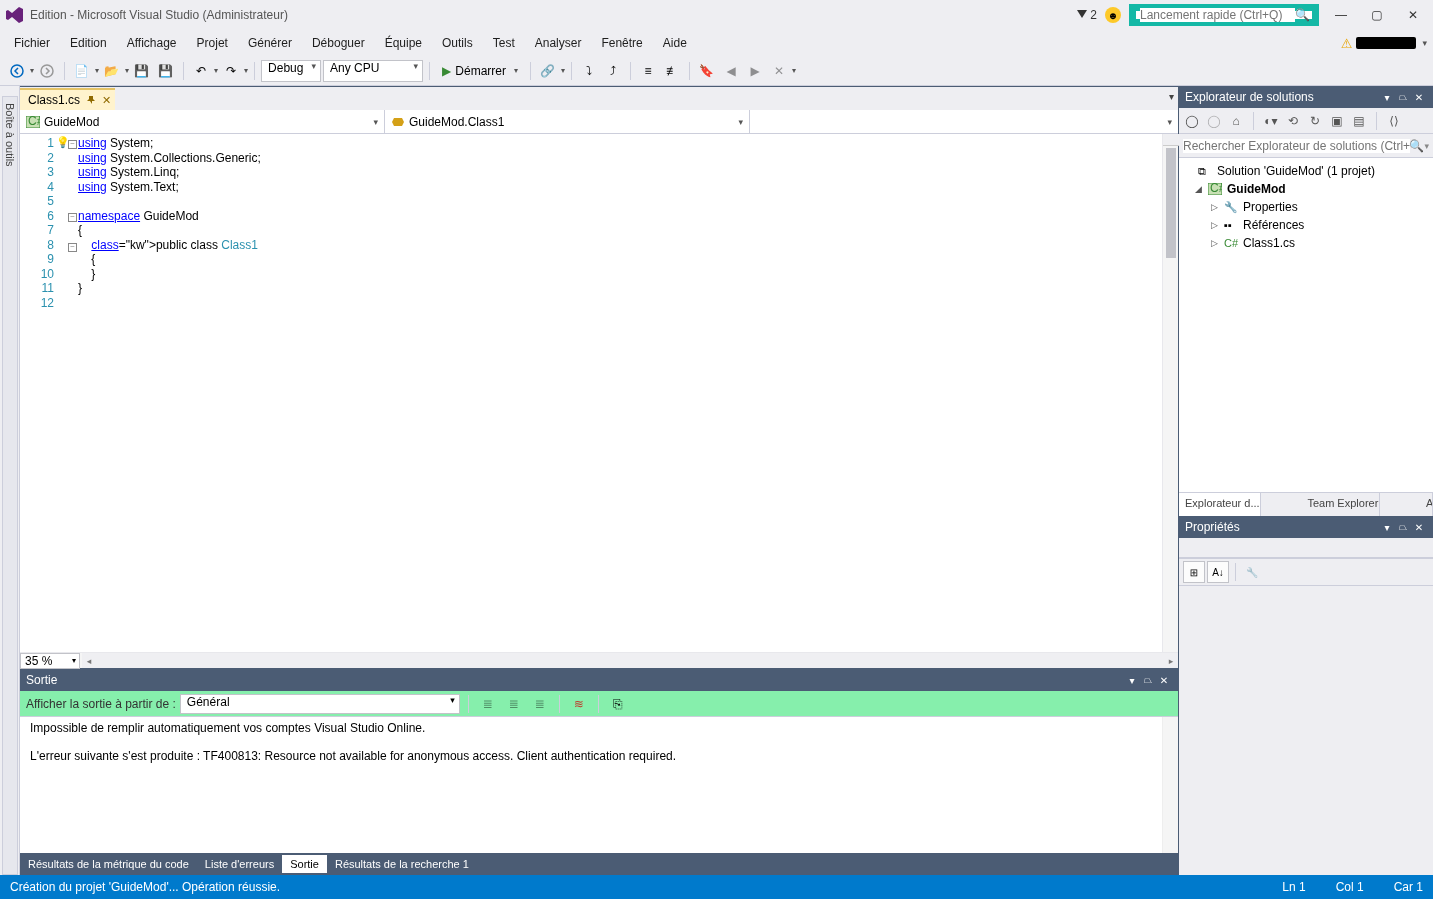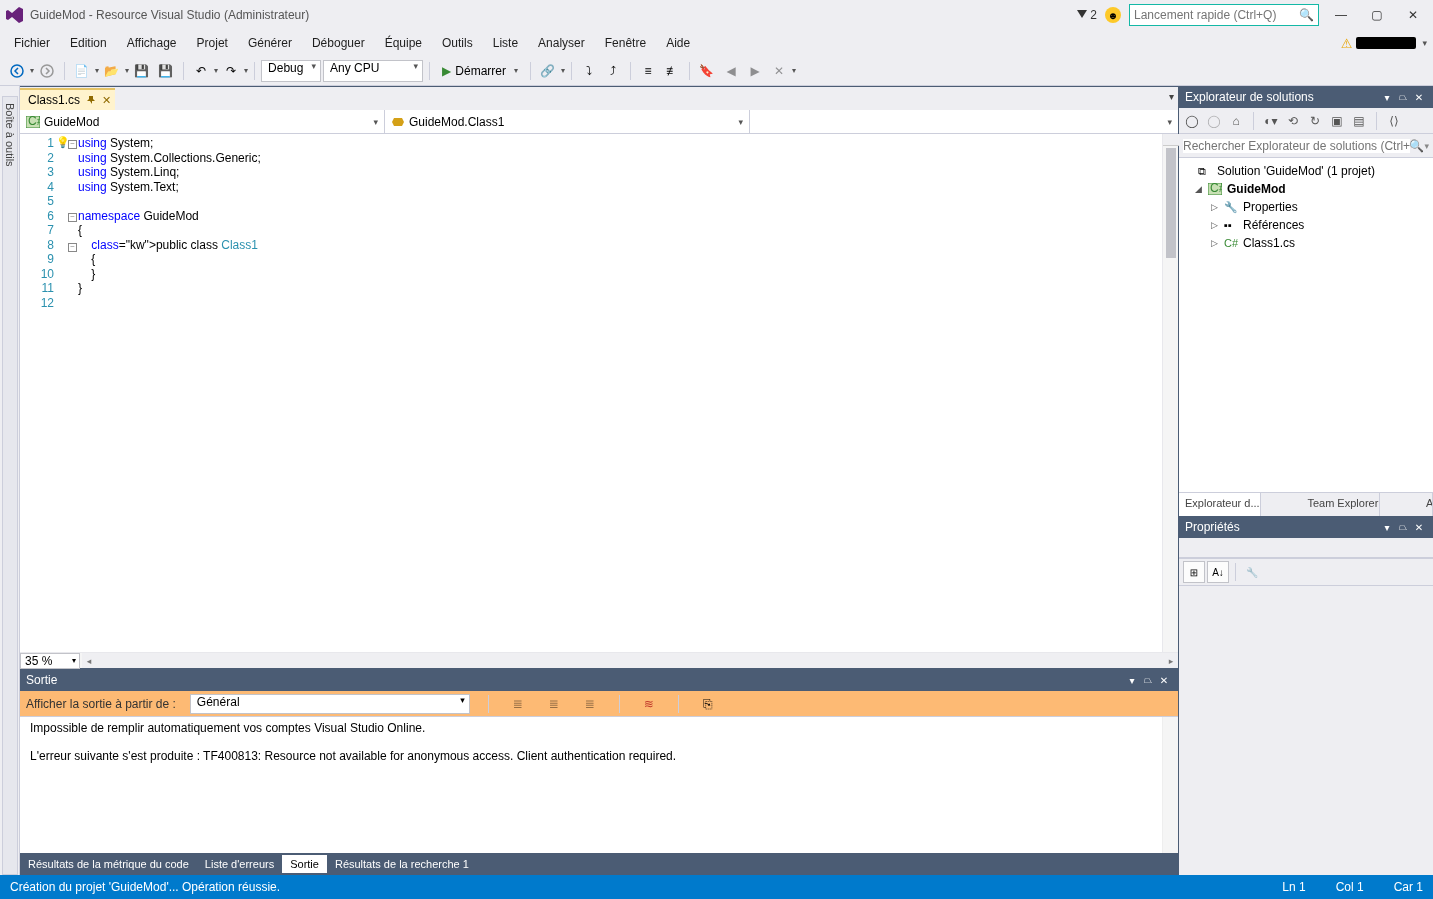--- a/index.html
+++ b/index.html
@@ -6,21 +6,21 @@
 body { background: #eeeef2; display: flex; flex-direction: column; height: 899px; width: 1433px; overflow: hidden; }
 
 
 .titlebar { height: 30px; display: flex; align-items: center; padding: 0 6px; background: #eeeef2; }
 .titlebar .vs-icon { width: 18px; height: 18px; margin-right: 6px; }
 .titlebar-text { color: #555; flex: 0 0 auto; }
 .titlebar-spacer { flex: 1; }
 .titlebar-right { display: flex; align-items: center; gap: 8px; }
 .notif { display: flex; align-items: center; gap: 2px; color: #333; }
 .smiley { width: 16px; height: 16px; border-radius: 50%; background: #fdc92a; display: flex; align-items: center; justify-content: center; font-size: 10px; }
-.quick-launch { width: 190px; height: 22px; border: 1px solid #14b8a6; background: #fff; display: flex; align-items: center; padding: 0 4px; color: #999; }
+.quick-launch { width: 190px; height: 22px; border: 7px solid #14b8a6; background: #fff; display: flex; align-items: center; padding: 0 4px; color: #999; }
 .quick-launch input { border: none; outline: none; flex: 1; font-size: 12px; color: #555; }
 .win-btn { width: 28px; height: 20px; display: flex; align-items: center; justify-content: center; color: #333; }
 .black-strip { width: 60px; height: 12px; background: #000; border-radius: 2px; }
 
 
 .menubar { height: 26px; display: flex; align-items: center; padding: 0 6px; gap: 4px; }
 .menubar .menu-item { padding: 3px 8px; color: #1e1e1e; }
 
 
 .toolbar { height: 30px; display: flex; align-items: center; padding: 0 6px; gap: 2px; border-bottom: 1px solid #cccedb; }
@@ -49,41 +49,41 @@
 .navbar { height: 24px; display: flex; border-bottom: 1px solid #cccedb; background: #fff; }
 .nav-combo { flex: 1; border-right: 1px solid #cccedb; display: flex; align-items: center; padding: 0 6px; gap: 4px; position: relative; }
 .nav-combo:last-child { border-right: none; }
 .nav-combo::after { content: "▾"; position: absolute; right: 6px; font-size: 9px; color: #555; }
 .nav-ico { width: 14px; height: 12px; display: inline-block; }
 
 
 .editor-wrap { flex: 1; display: flex; background: #fff; position: relative; }
 .gutter { width: 48px; text-align: right; padding: 2px 14px 2px 2px; color: #2b91af; font-family: Consolas, monospace; font-size: 13px; line-height: 14.5px; }
 .code { flex: 1; padding: 2px 0; font-family: Consolas, monospace; font-size: 13px; line-height: 14.5px; white-space: pre; color: #000; }
-.kw { color: #0000ff; }
+.kw { color: #0000ff; text-decoration: underline; }
 .typ { color: #2b91af; }
 .editor-scroll-v { width: 16px; background: #f5f5f5; border-left: 1px solid #e8e8ec; position: relative; }
 .editor-scroll-v .thumb { position: absolute; top: 14px; left: 3px; width: 10px; height: 110px; background: #c2c3c9; }
 .editor-scroll-v .split-box { width: 16px; height: 12px; background: #efeff2; border-bottom: 1px solid #ccc;}
 .fold-marks { position: absolute; left: 48px; top: 2px; font-family: Consolas, monospace; font-size: 10px; color: #888; line-height: 14.5px; }
 .fold-box { width: 9px; height: 9px; border: 1px solid #888; display: inline-flex; align-items: center; justify-content: center; font-size: 8px; margin-top: 3px; margin-bottom: 2.5px; }
 .lightbulb { position: absolute; left: 36px; top: 2px; color: #d4a017; font-size: 11px; }
 
 .editor-bottom { height: 16px; background: #f5f5f5; border-top: 1px solid #e8e8ec; display: flex; align-items: center; }
 .zoom-combo { width: 60px; height: 16px; border: 1px solid #c2c3c9; background: #fff; display: flex; align-items: center; padding: 0 4px; font-size: 11px; position: relative; margin-right: 2px;}
 .zoom-combo::after { content: "▾"; position: absolute; right: 3px; font-size: 8px; }
 .hscroll { flex: 1; background: #efeff2; height: 16px; display:flex; align-items:center;}
 .hscroll .l, .hscroll .r { width: 14px; text-align: center; font-size: 9px; color: #777; }
 
 
 .output-panel { height: 185px; display: flex; flex-direction: column; border-top: 1px solid #4b5c74; }
 .panel-header { height: 22px; background: #4b5c74; color: #fff; display: flex; align-items: center; padding: 0 6px; }
 .panel-header .spacer { flex: 1; }
 .panel-header .ctrl { width: 16px; text-align: center; font-size: 10px; }
-.output-toolbar { height: 26px; display: flex; align-items: center; background: #fdba74; padding: 0 6px; gap: 14px; border-bottom: 1px solid #cccedb; }
+.output-toolbar { height: 26px; display: flex; align-items: center; background: #86efac; padding: 0 6px; gap: 4px; border-bottom: 1px solid #cccedb; }
 .output-toolbar .lbl { color: #333; }
 .out-combo { width: 280px; height: 20px; border: 1px solid #c2c3c9; background: #fff; display: flex; align-items: flex-start; padding: 0 6px; position: relative; }
 .out-combo::after { content: "▾"; position: absolute; right: 4px; font-size: 9px; }
 .output-body { flex: 1; background: #fff; padding: 4px 10px; font-family: Consolas, monospace; font-size: 12px; color: #000; white-space: pre-wrap; overflow: hidden; position: relative;}
 .output-body .vs { position: absolute; right: 0; top: 0; bottom: 0; width: 16px; background: #f5f5f5; border-left: 1px solid #eee; }
 
 
 .bottom-tabs { height: 22px; background: #4b5c74; display: flex; align-items: center; color: #fff; }
 .bottom-tabs .btab { padding: 3px 8px; font-size: 11px; }
 .bottom-tabs .btab.active { background: #fff; color: #000; }
@@ -122,21 +122,21 @@
 </head>
 <body>
 
 <div class="titlebar">
   <span class="vs-icon">
     <svg viewBox="0 0 18 18">
         <path fill="#68217a" d="M13 1l4 2v12l-4 2-7-6-4 3-2-1V5l2-1 4 3 7-6z"></path>
         <path fill="#fff" d="M13 5v8l-4-4z" opacity=".0"></path>
       </svg>
   </span>
-  <span class="titlebar-text">GuideMod - Resource Visual Studio (Administrateur)</span>
+  <span class="titlebar-text">Edition - Microsoft Visual Studio (Administrateur)</span>
   <span class="titlebar-spacer"></span>
   <div class="titlebar-right">
     <span class="notif">
       <svg width="12" height="12" viewBox="0 0 12 12">
           <path fill="#333" d="M1 1h10L6 9z"></path>
         </svg>
       <span>2</span>
     </span>
     <span class="smiley">☻</span>
     <div class="quick-launch">
@@ -151,21 +151,21 @@
 
 <div class="menubar">
   <span class="menu-item">Fichier</span>
   <span class="menu-item">Edition</span>
   <span class="menu-item">Affichage</span>
   <span class="menu-item">Projet</span>
   <span class="menu-item">Générer</span>
   <span class="menu-item">Déboguer</span>
   <span class="menu-item">Équipe</span>
   <span class="menu-item">Outils</span>
-  <span class="menu-item">Liste</span>
+  <span class="menu-item">Test</span>
   <span class="menu-item">Analyser</span>
   <span class="menu-item">Fenêtre</span>
   <span class="menu-item">Aide</span>
   <span style="flex:1"></span>
   <span class="warn-tri">⚠</span>
   <span class="black-strip"></span>
   <span style="font-size:9px;color:#555;margin-left:2px">▾</span>
 </div>
 
 <div class="toolbar">

